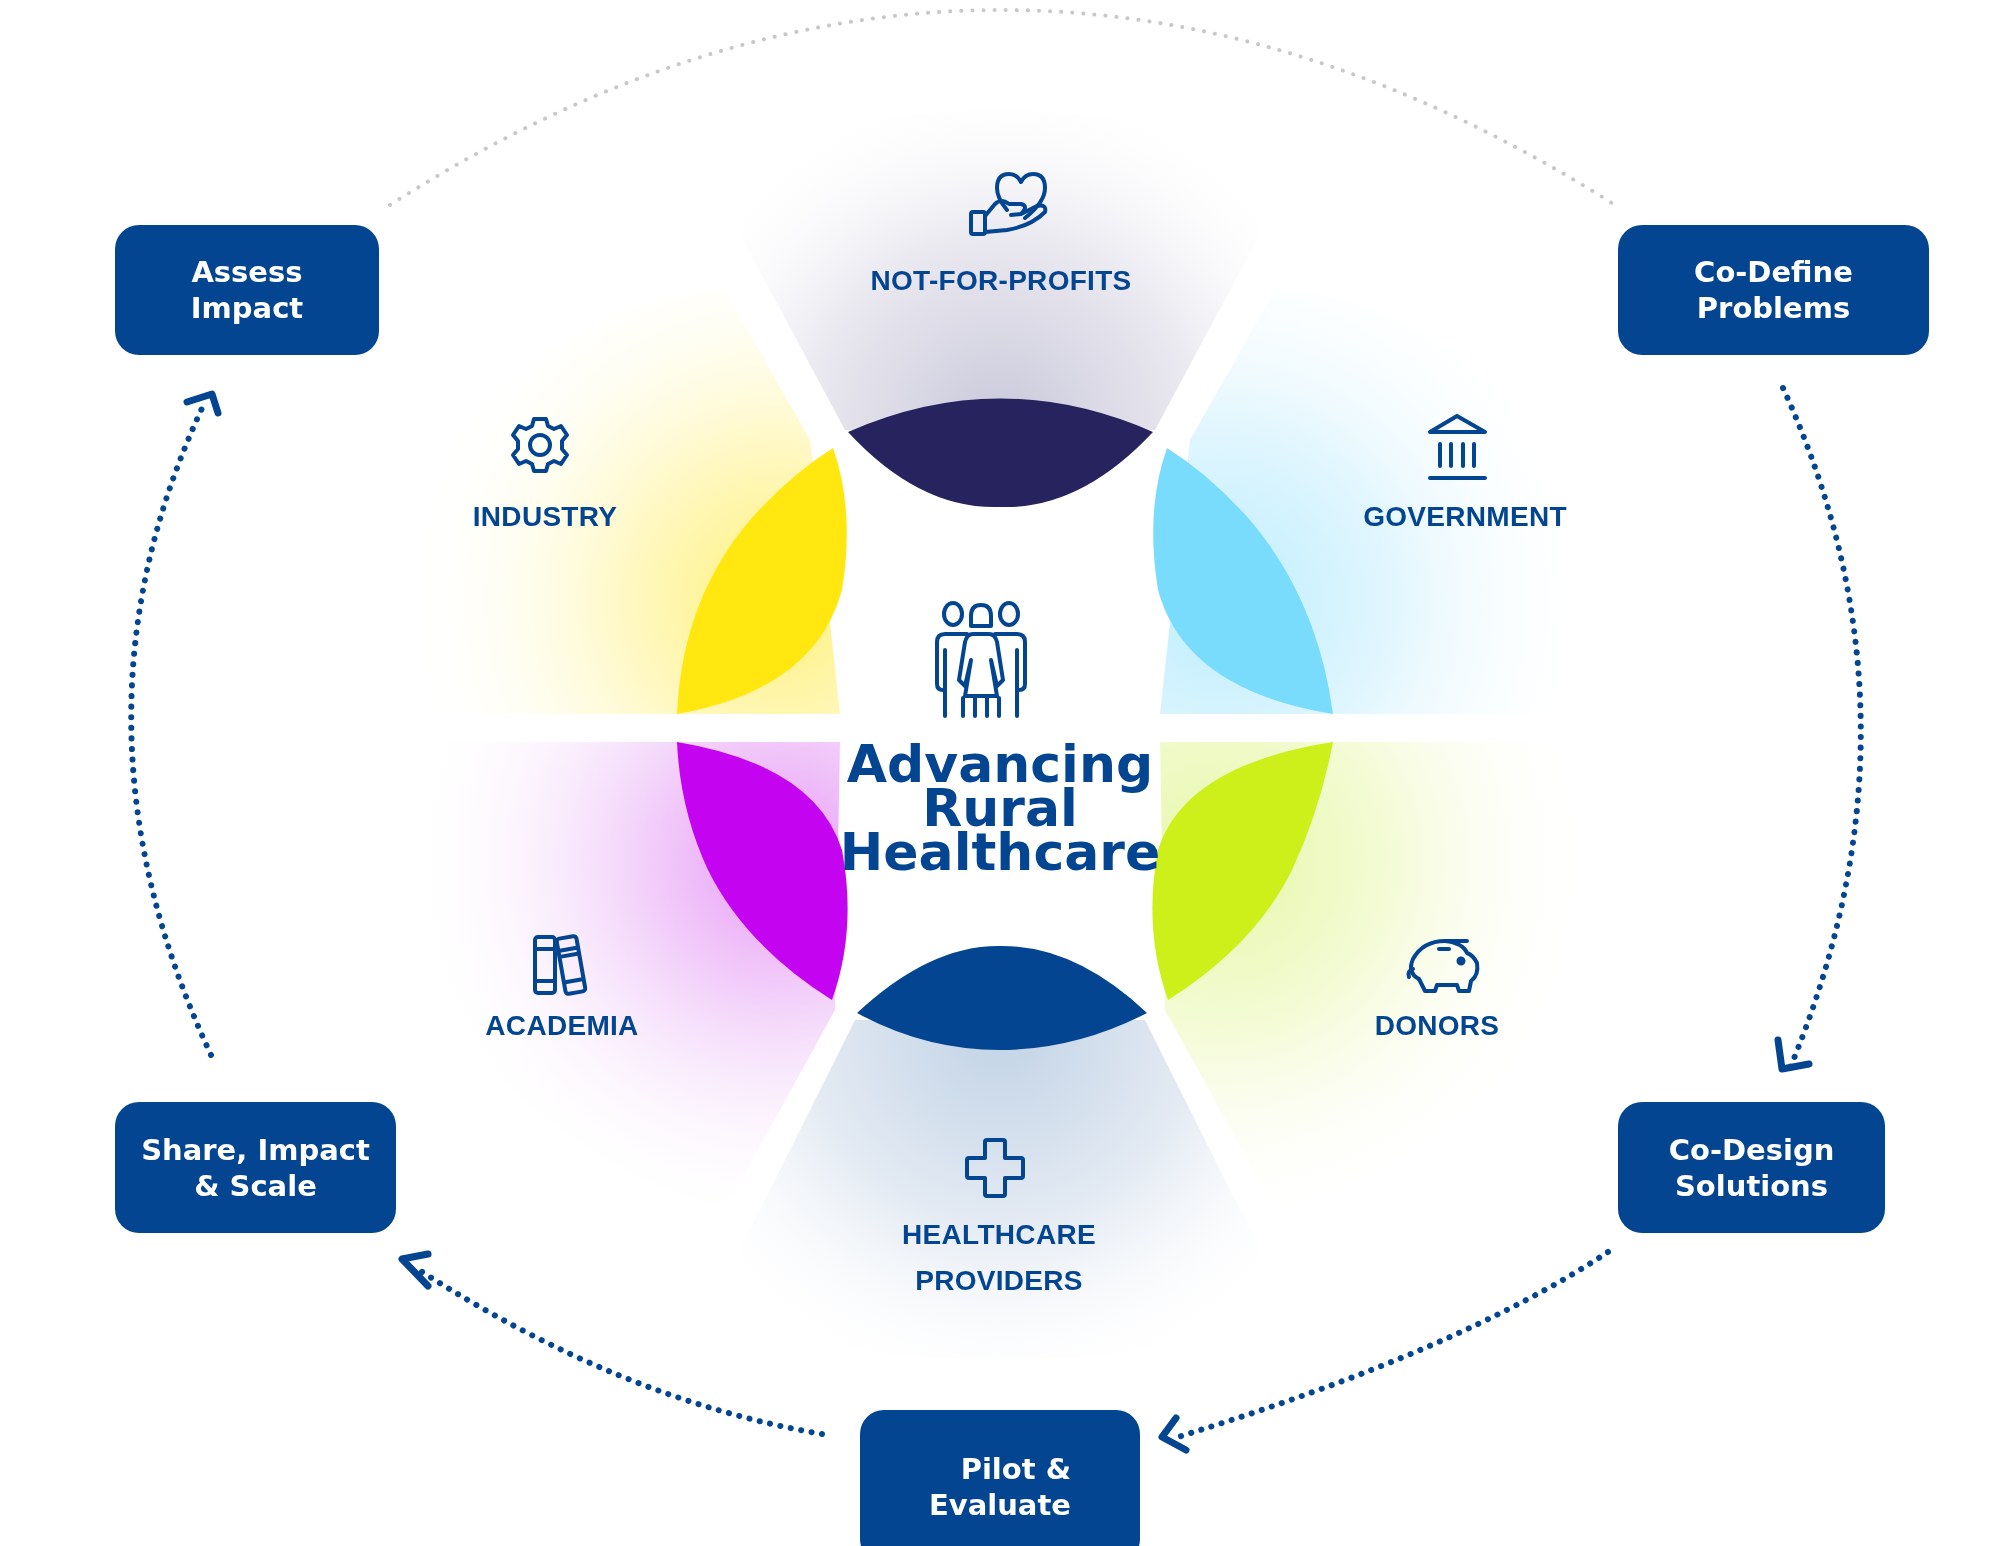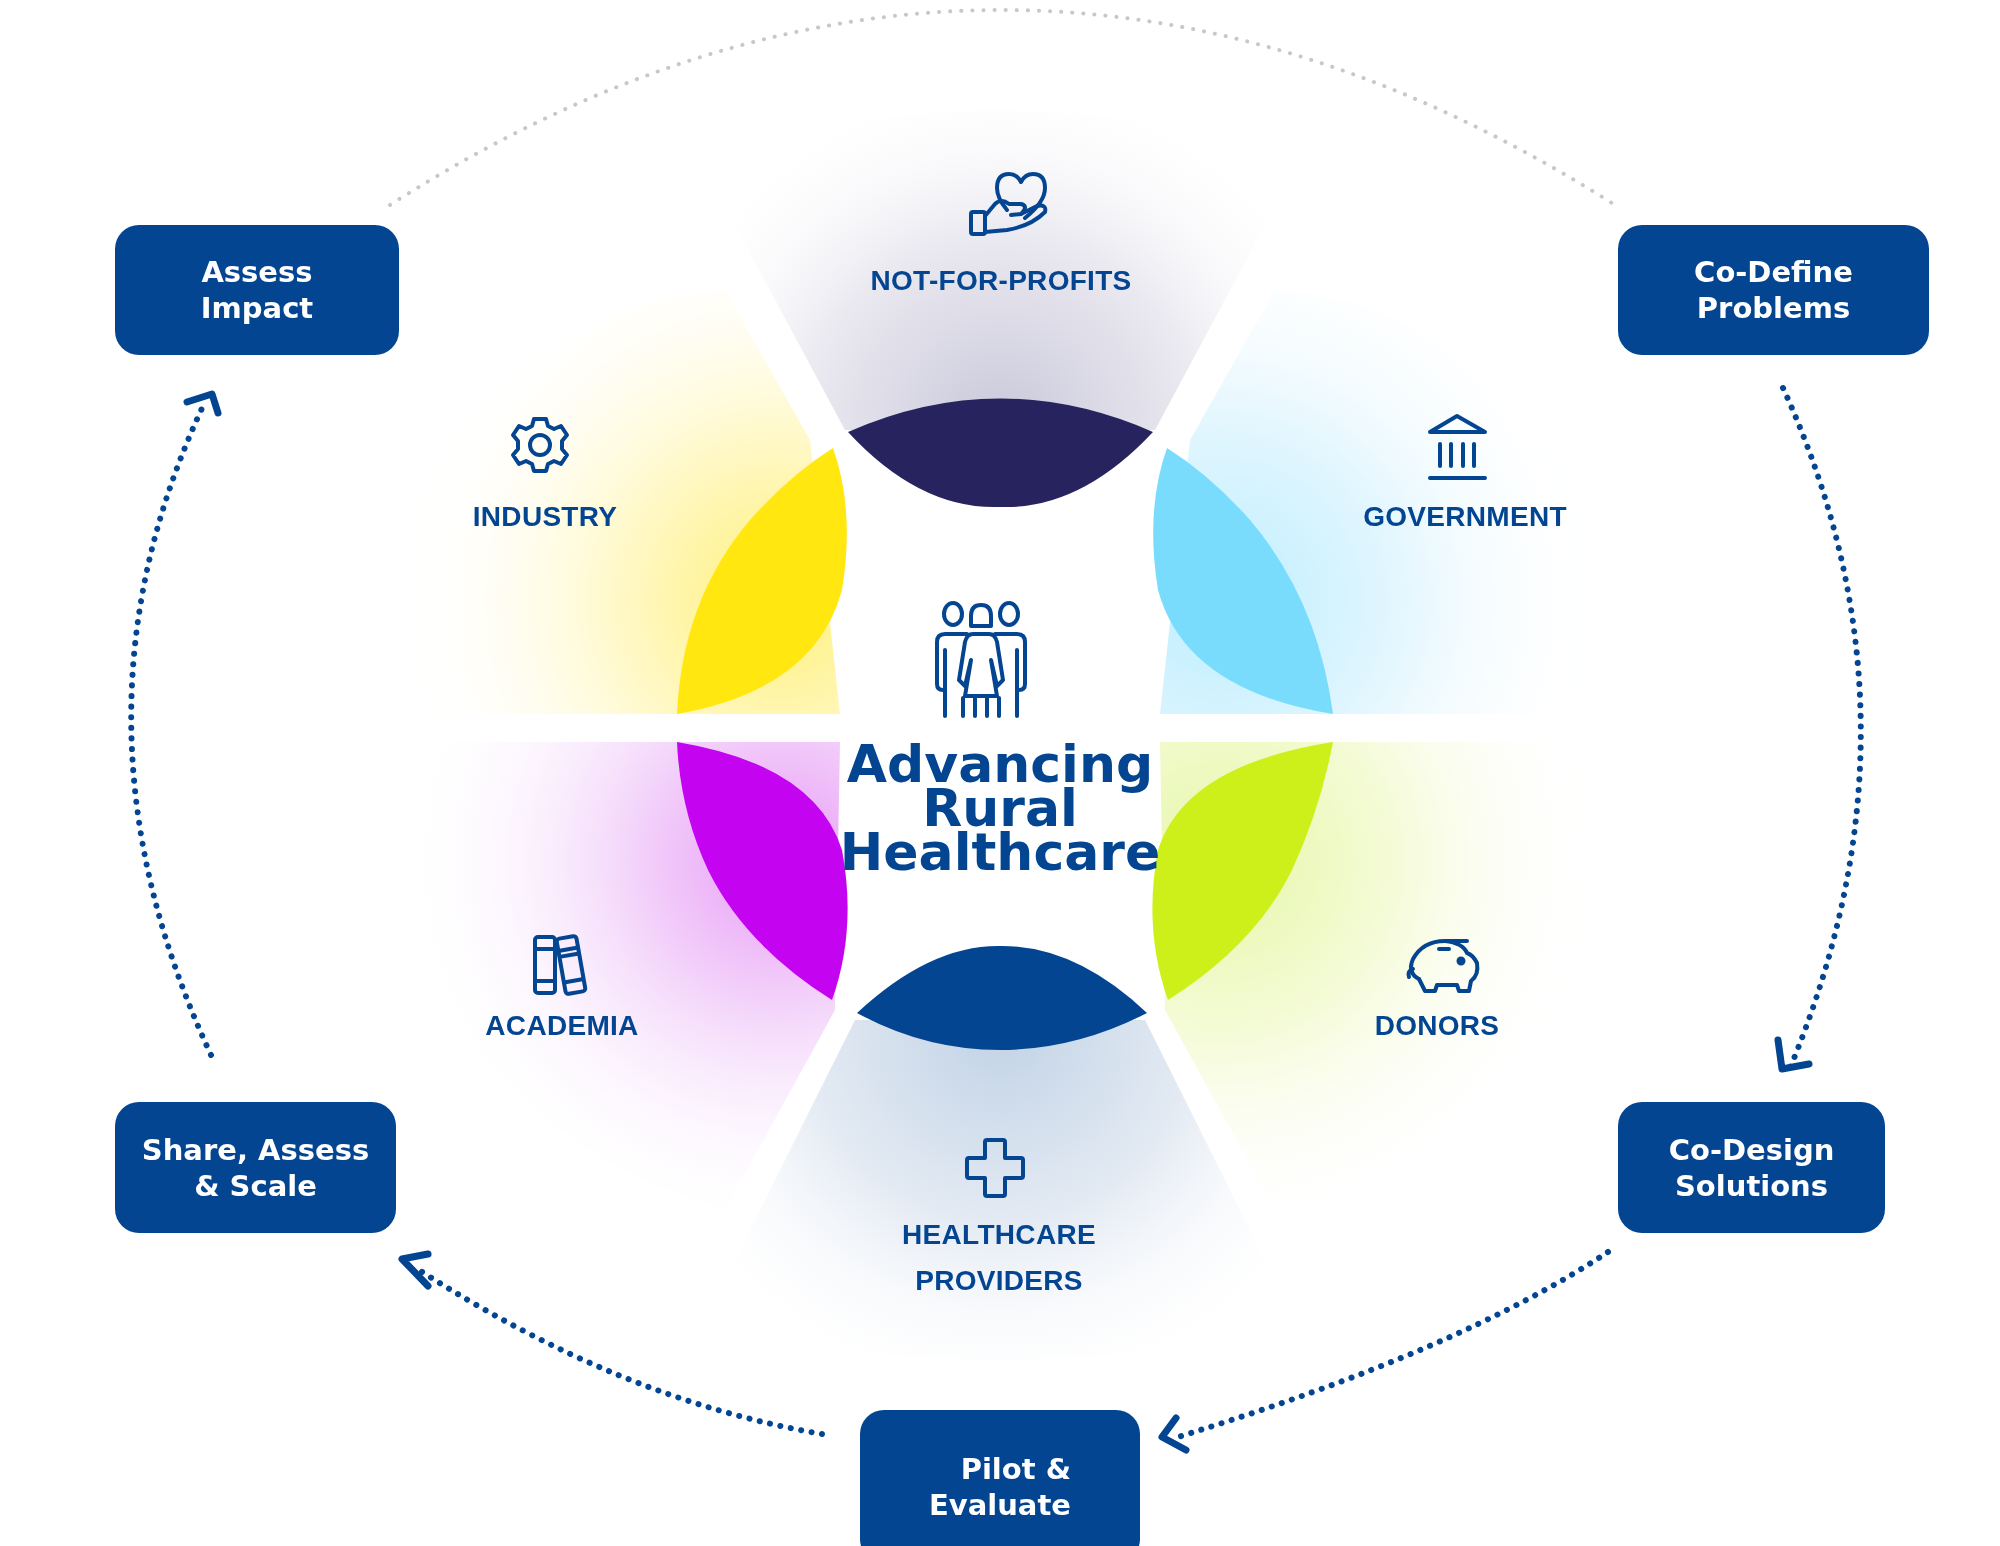--- a/index.html
+++ b/index.html
@@ -198,22 +198,22 @@
     </div>
 </div>
 <div class="box" style="left:860px; top:1410px; width:280px; height:153px;text-align:right;">
   <div>
       <span>Pilot &amp;</span>
       <span>Evaluate</span>
     </div>
 </div>
 <div class="box" style="left:115px; top:1102px; width:281px; height:131px;">
   <div>
-      <span>Share, Assess</span>
+      <span>Share, Impact</span>
       <span>&amp; Scale</span>
     </div>
 </div>
-<div class="box" style="left:115px; top:225px; width:284px; height:130px;">
+<div class="box" style="left:115px; top:225px; width:264px; height:130px;">
   <div>
       <span>Assess</span>
       <span>Impact</span>
     </div>
 </div>
 
 </body></html>

